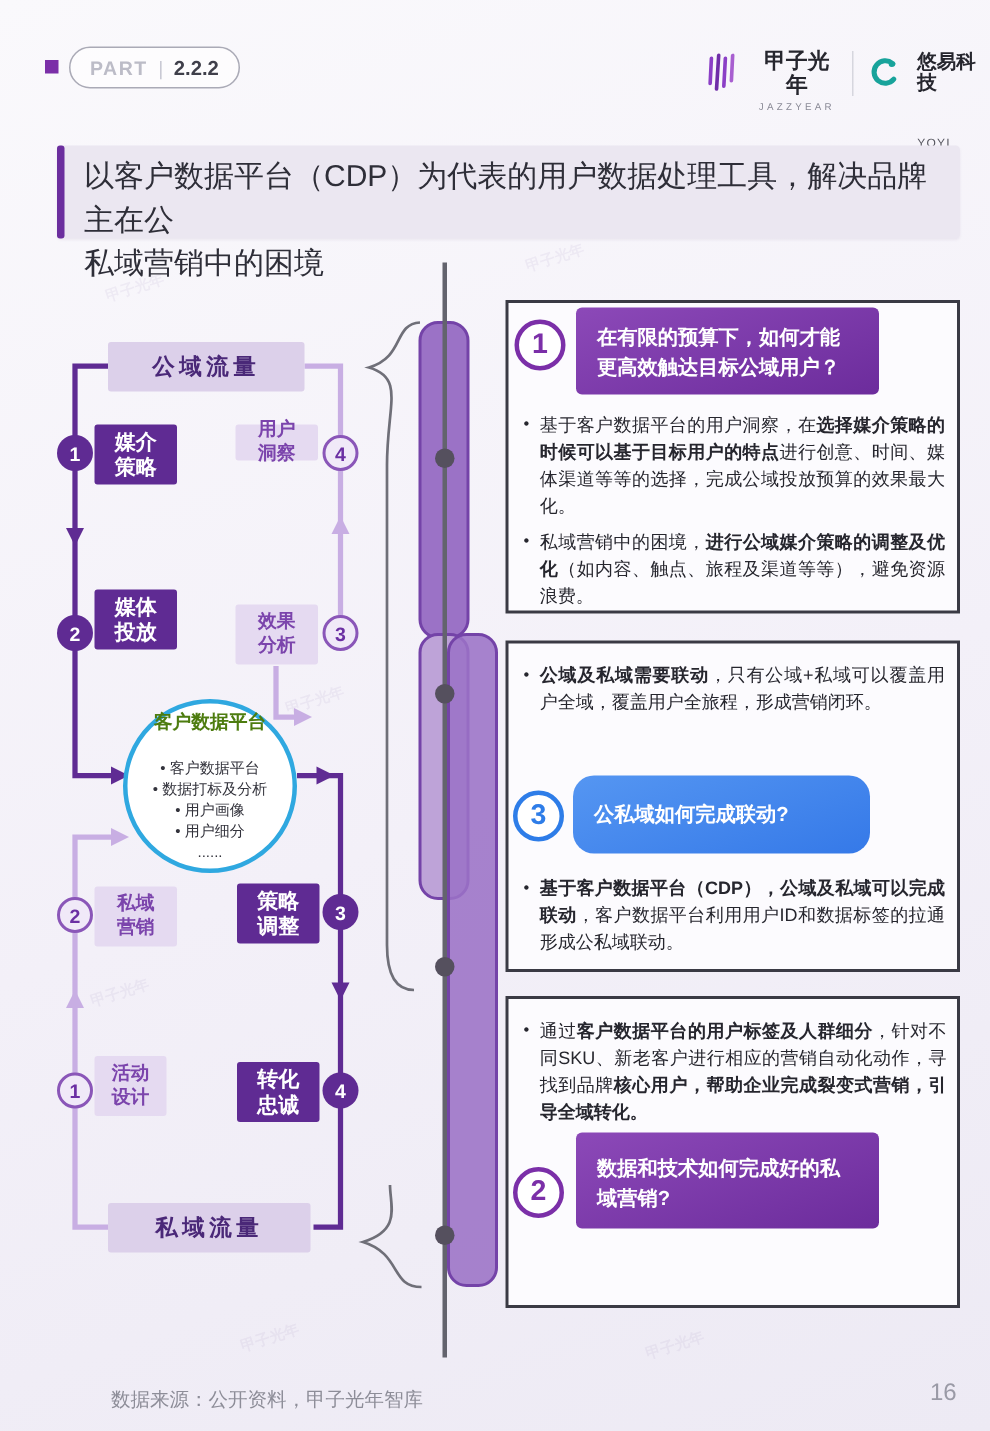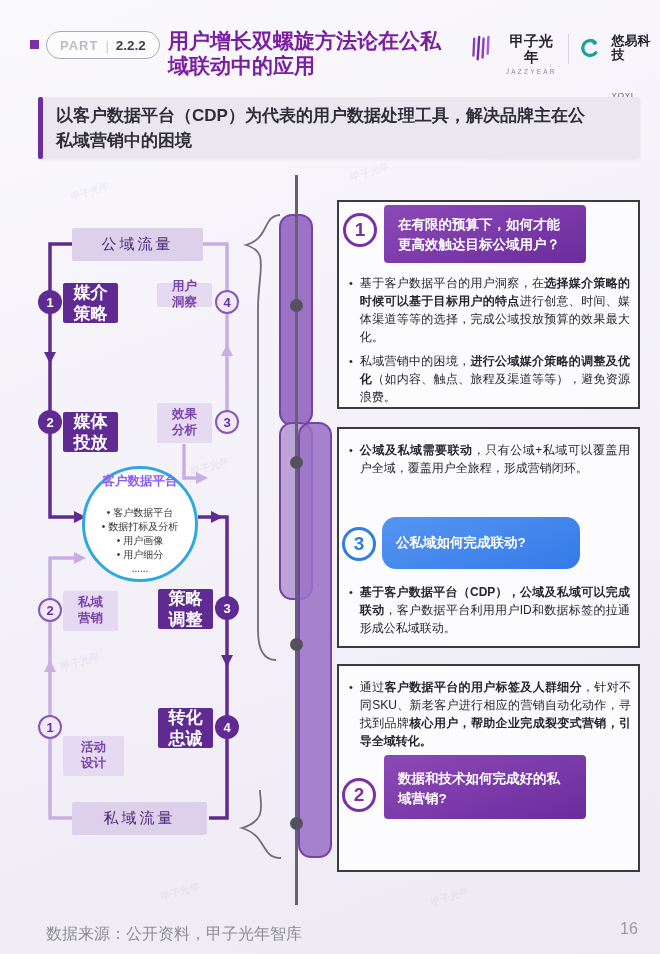--- a/index.html
+++ b/index.html
@@ -18,60 +18,60 @@
   .part-num{font-size:13.5px;font-weight:800;color:#3f3f4a;}
   .page-title{width:300px;font-size:21px;line-height:1.2;font-weight:800;color:#7b1fa2;white-space:pre-line;}
   .logo-cn{font-size:14.5px;font-weight:800;color:#26262e;line-height:1.1;}
   .logo-en{font-size:6.5px;letter-spacing:2.2px;color:#8a8a96;margin-top:2px;}
   .logo-div{width:1px;height:30px;background:#d6d6de;}
 
   
   .banner{left:38px;top:97px;width:602px;height:62px;background:#ebe7f1;border-radius:3px;
           box-shadow:0 1px 2px rgba(90,70,120,0.08);}
   .banner-bar{left:38px;top:97px;width:5px;height:62px;background:#6b2e9e;border-radius:2px;}
-  .banner-text{left:56px;top:104px;width:575px;font-size:17px;font-weight:700;color:#2e2e38;
+  .banner-text{left:56px;top:104px;width:575px;font-size:20px;font-weight:400;color:#2e2e38;
                line-height:1.45;white-space:pre-line;}
 
   
-  .flow-label{background:#dcd0ea;color:#4a2878;font-weight:400;font-size:15px;letter-spacing:3px;
+  .flow-label{background:#dcd0ea;color:#4a2878;font-weight:700;font-size:15px;letter-spacing:3px;
               display:flex;align-items:center;justify-content:center;border-radius:2px;text-align:center;}
-  .dark-box{background:#5f2b93;color:#ffffff;font-weight:700;font-size:17px;line-height:1.25;
+  .dark-box{background:#5f2b93;color:#ffffff;font-weight:700;font-size:14px;line-height:1.25;
             display:flex;align-items:center;justify-content:center;text-align:center;white-space:pre-line;border-radius:2px;}
   .light-box{background:#e5daf1;color:#7b44ac;font-weight:700;font-size:12.5px;line-height:1.25;
              display:flex;align-items:center;justify-content:center;text-align:center;white-space:pre-line;border-radius:2px;}
   .rail-num{width:24px;height:24px;border-radius:50%;display:flex;align-items:center;justify-content:center;
             font-weight:800;font-size:13px;box-sizing:border-box;z-index:5;}
   .rail-num.dark{background:#5f2b93;color:#fff;}
   .rail-num.outline{background:#f0e9f8;color:#6b2fa3;border:2px solid #8a56b8;}
 
   .cdp-circle{left:82px;top:466px;width:116px;height:116px;border-radius:50%;background:#ffffff;
               border:3px solid #2fa8e0;box-sizing:border-box;display:flex;flex-direction:column;
               align-items:center;justify-content:center;z-index:4;}
-  .cdp-title{font-size:12.5px;font-weight:800;color:#8b5cf6;margin-bottom:16px;}
+  .cdp-title{font-size:12.5px;font-weight:800;color:#4d7c0f;margin-bottom:16px;}
   .cdp-item{font-size:10px;color:#33333c;line-height:1.4;}
 
   
   .strand{box-sizing:border-box;border:2px solid #7443a8;border-radius:13px;}
   .axis{left:295px;top:175px;width:3px;height:730px;background:#63636d;z-index:3;}
   .axis-dot{width:13px;height:13px;border-radius:50%;background:#55505e;z-index:4;}
 
   
   .qbox{background:#fcfbfe;border:2px solid #3a3a44;box-sizing:border-box;}
   .qnum{width:34px;height:34px;border-radius:50%;background:#ffffff;display:flex;align-items:center;
         justify-content:center;font-weight:800;font-size:19px;box-sizing:border-box;z-index:6;}
   .qnum.purple{border:3px solid #7b2fa8;color:#7b2fa8;}
   .qnum.blue{border:3px solid #2e7de8;color:#2e7de8;}
   .qpill{border-radius:4px;color:#ffffff;font-weight:800;font-size:13.5px;line-height:1.5;
          padding:10px 14px;white-space:pre-line;box-sizing:border-box;z-index:5;}
   .qpill.purple{background:linear-gradient(160deg,#8c49b8,#6c2c9c);}
   .qpill.blue{background:linear-gradient(160deg,#5596f2,#3579e8);display:flex;align-items:center;border-radius:14px;}
   .bullet{display:flex;gap:7px;font-size:12px;color:#26262e;line-height:1.5;margin-bottom:6px;text-align:justify;}
   .bullet .m{flex:0 0 auto;font-size:11px;padding-top:1px;color:#26262e;}
 
-  .footer-src{font-size:16px;color:#8d8d98;}
+  .footer-src{font-size:13px;color:#8d8d98;margin-left:28px;}
   .footer-page{font-size:16px;color:#9a9aa6;}
 </style>
 </head>
 <body>
 
 <div id="stage">
 
   <span class="wm" style="left:70px;top:185px;">甲子光年</span>
   <span class="wm" style="left:190px;top:460px;">甲子光年</span>
   <span class="wm" style="left:60px;top:655px;">甲子光年</span>
@@ -80,22 +80,20 @@
   <span class="wm" style="left:160px;top:885px;">甲子光年</span>
   <span class="wm" style="left:430px;top:890px;">甲子光年</span>
   <span class="wm" style="left:350px;top:165px;">甲子光年</span>
 
   <div class="abs part-square" style="left:30px;top:40px;"></div>
   <div class="abs part-pill" style="left:46px;top:31px;">
     <span class="part-label">PART</span>
     <span class="part-div">|</span>
     <span class="part-num">2.2.2</span>
   </div>
-  <div class="abs page-title" style="left:168px;top:28px;">用户增长双螺旋方法论在公私
-域联动中的应用</div>
 
   <div class="abs" style="left:470px;top:34px;display:flex;align-items:flex-start;gap:10px;">
     <svg width="26" height="32" viewBox="0 0 26 32">
       <g stroke-linecap="round" transform="skewX(-6)">
         <line x1="5" y1="4" x2="6" y2="22" stroke="#8b3fc6" stroke-width="2.6"></line>
         <line x1="10" y1="2" x2="11" y2="26" stroke="#6f2da8" stroke-width="2.6"></line>
         <line x1="15" y1="4" x2="16" y2="24" stroke="#8b3fc6" stroke-width="2.6"></line>
         <line x1="20" y1="2" x2="21" y2="20" stroke="#a85fd0" stroke-width="2.6"></line>
       </g>
     </svg>
@@ -155,21 +153,21 @@
   <div class="abs flow-label" style="left:72px;top:802px;width:135px;height:33px;z-index:2;">私域流量</div>
 
   <div class="abs rail-num dark" style="left:38px;top:290px;">1</div>
   <div class="abs dark-box" style="left:63px;top:283px;width:55px;height:40px;z-index:2;">媒介
 策略</div>
   <div class="abs light-box" style="left:157px;top:283px;width:55px;height:24px;z-index:2;">用户
 洞察</div>
   <div class="abs rail-num outline" style="left:215px;top:290px;">4</div>
 
   <div class="abs rail-num dark" style="left:38px;top:410px;">2</div>
-  <div class="abs dark-box" style="left:63px;top:412px;width:55px;height:40px;z-index:2;">媒体
+  <div class="abs dark-box" style="left:63px;top:393px;width:55px;height:40px;z-index:2;">媒体
 投放</div>
   <div class="abs light-box" style="left:157px;top:403px;width:55px;height:40px;z-index:2;">效果
 分析</div>
   <div class="abs rail-num outline" style="left:215px;top:410px;">3</div>
 
   <div class="abs cdp-circle">
     <div class="cdp-title">客户数据平台</div>
     <div class="cdp-item">• 客户数据平台</div>
     <div class="cdp-item">• 数据打标及分析</div>
     <div class="cdp-item">• 用户画像</div>
@@ -178,21 +176,21 @@
   </div>
 
   <div class="abs rail-num outline" style="left:38px;top:598px;">2</div>
   <div class="abs light-box" style="left:63px;top:591px;width:55px;height:40px;z-index:2;">私域
 营销</div>
   <div class="abs dark-box" style="left:158px;top:589px;width:55px;height:40px;z-index:2;">策略
 调整</div>
   <div class="abs rail-num dark" style="left:215px;top:596px;">3</div>
 
   <div class="abs rail-num outline" style="left:38px;top:715px;">1</div>
-  <div class="abs light-box" style="left:63px;top:736px;width:61px;height:40px;z-index:2;">活动
+  <div class="abs light-box" style="left:63px;top:704px;width:48px;height:40px;z-index:2;">活动
 设计</div>
   <div class="abs dark-box" style="left:158px;top:708px;width:55px;height:40px;z-index:2;">转化
 忠诚</div>
   <div class="abs rail-num dark" style="left:215px;top:715px;">4</div>
 
   <div class="abs qbox" style="left:337px;top:200px;width:303px;height:209px;"></div>
   <div class="abs qnum purple" style="left:343px;top:213px;">1</div>
   <div class="abs qpill purple" style="left:384px;top:205px;width:202px;height:58px;">在有限的预算下，如何才能
 更高效触达目标公域用户？</div>
   <div class="abs" style="left:349px;top:274px;width:281px;">

